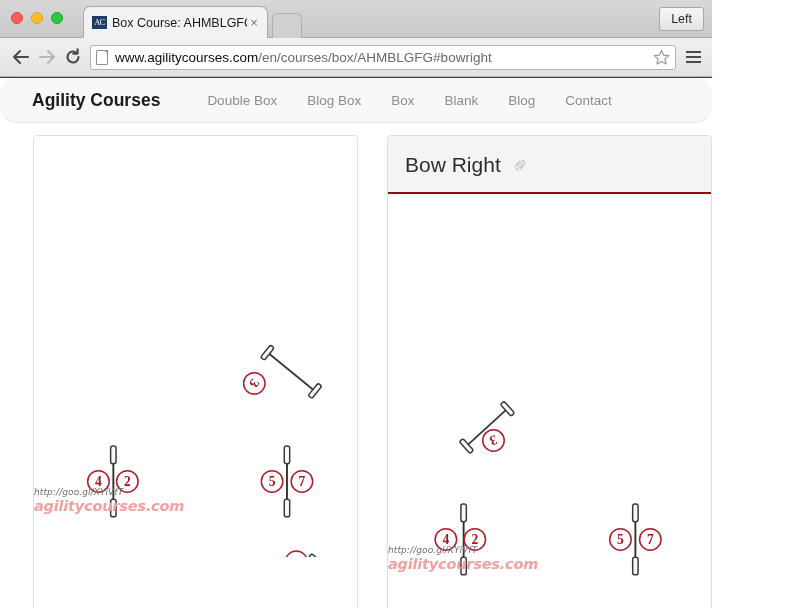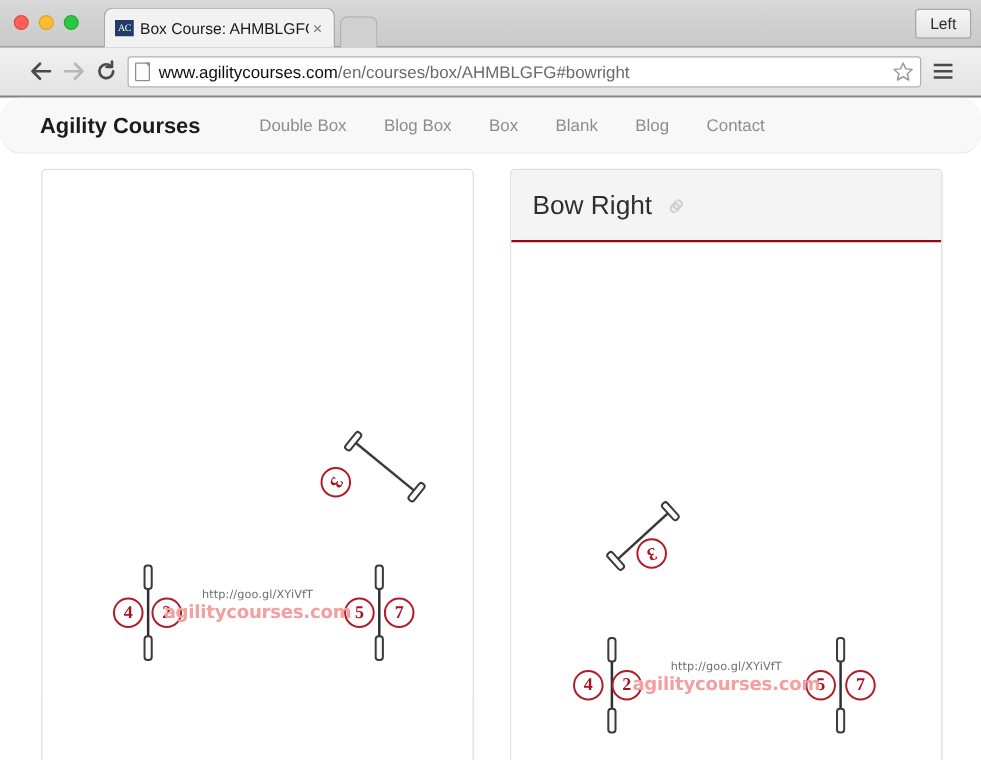--- a/index.html
+++ b/index.html
@@ -6,23 +6,23 @@
   html, body {
     margin: 0; padding: 0;
     width: 785px; height: 608px;
     overflow: hidden;
     font-family: "Liberation Sans", sans-serif;
     background: #ffffff;
   }
 
   
   .browser {
-    width: 785px; height: 608px;
+    width: 712px; height: 608px;
     position: relative;
-    background: #737373;
+    background: #701a75;
   }
 
   
   .tabstrip {
     position: relative;
     height: 38px;
     background: linear-gradient(to bottom, #d8d8d8 0%, #c9c9c9 100%);
     border-bottom: 1px solid #a9a9a9;
   }
   .traffic {
@@ -92,21 +92,21 @@
     border-radius: 3px;
   }
 
   
   .toolbar {
     position: relative;
     height: 39px;
     background: linear-gradient(to bottom, #f1f1f1, #e3e3e3);
     border-bottom: 1px solid #b5b5b5;
     display: flex; align-items: center;
-    padding: 0 20px;
+    padding: 0 8px;
   }
   .navbtn {
     width: 26px; height: 26px;
     display: flex; align-items: center; justify-content: center;
     flex: 0 0 auto;
   }
   .navbtn svg { display: block; }
   .omnibox {
     flex: 1 1 auto;
     height: 25px;
@@ -212,23 +212,24 @@
     position: relative;
     height: 421px;
     background: #ffffff;
   }
   .course { position: absolute; inset: 0; }
   .course svg { display: block; width: 100%; height: 100%; }
 
   .watermark {
     position: absolute;
     left: 0; right: 0;
-    bottom: 59px;
-    text-align: center;
+    bottom: 43px;
+    text-align: left;
     pointer-events: none;
+    font-style: italic;
   }
   .wm-url {
     font-size: 9px;
     color: #6f6f6f;
     font-family: "DejaVu Sans", sans-serif;
     letter-spacing: 0.1px;
   }
   .wm-brand {
     font-size: 14.5px;
     color: #f2a0a0;

